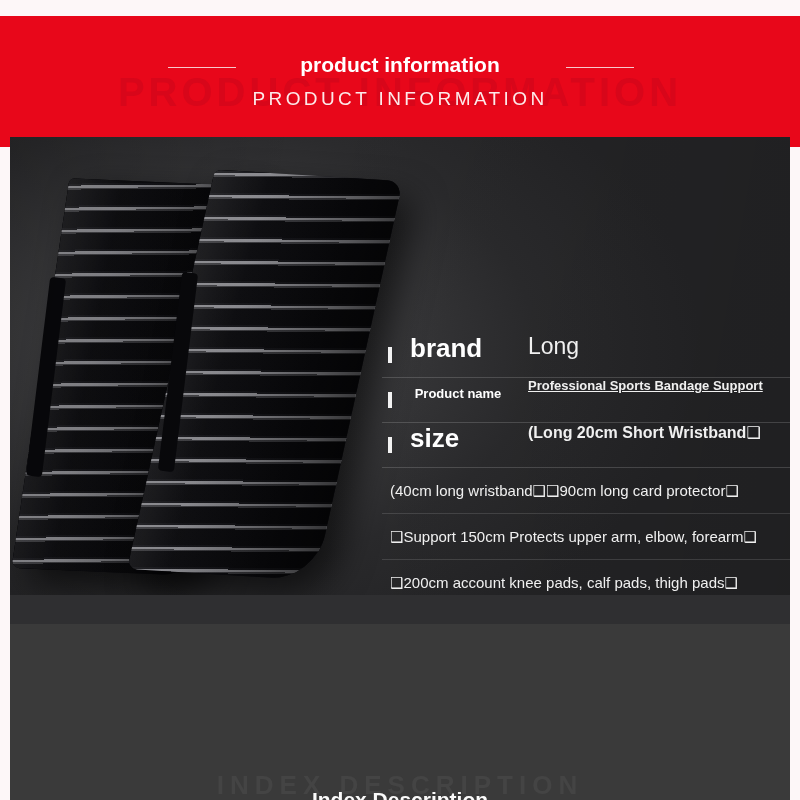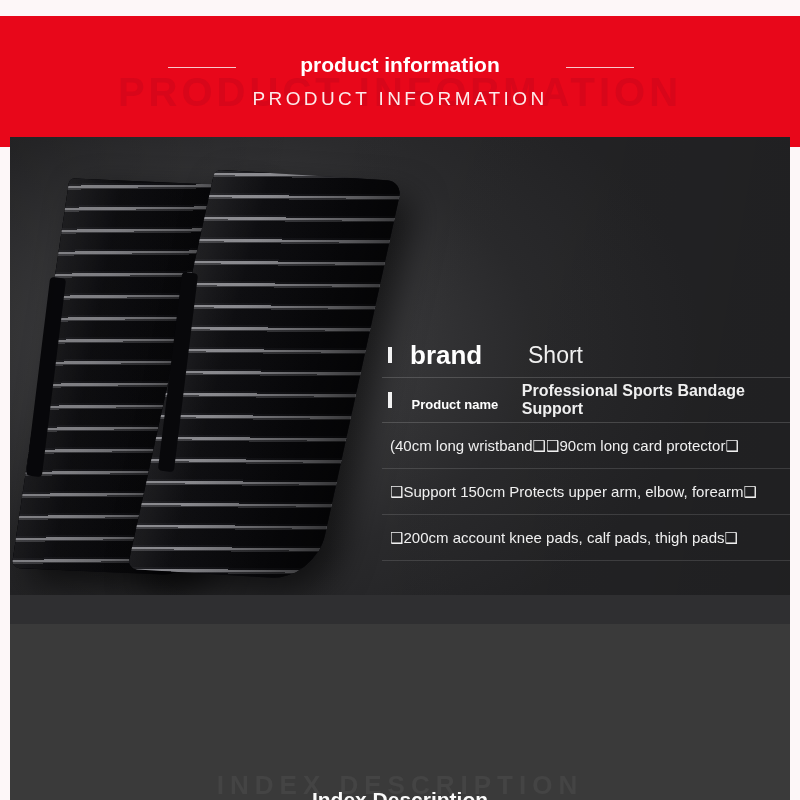--- a/index.html
+++ b/index.html
@@ -96,36 +96,36 @@
   .tab-a{left:28px;top:140px;transform:rotate(7deg);}
   .tab-b{left:160px;top:135px;transform:rotate(7deg);}
 
   
   .specs{
     position:absolute;left:372px;top:196px;width:410px;
   }
   .spec-row{
     position:relative;min-height:44px;
     border-bottom:1px solid rgba(255,255,255,.16);
-    display:flex;align-items:center;
+    display:flex;
   }
   .bullet{
     position:absolute;left:6px;top:50%;margin-top:-8px;
     width:4px;height:16px;background:#f2f2f2;
   }
   .spec-key{
     color:#ffffff;font-weight:bold;
     margin-left:28px;
   }
   .key-brand{font-size:26px;width:96px;}
   .key-name{font-size:13px;width:96px;line-height:15px;text-align:center;margin-top:8px;}
   .key-size{font-size:26px;width:96px;}
   .spec-val{color:#f0f0f0;}
   .val-brand{font-size:23px;margin-left:22px;}
-  .val-name{font-size:16px;font-weight:bold;margin-left:22px;}
+  .val-name{font-size:13px;font-weight:bold;margin-left:22px;text-decoration:underline;}
   .val-size{font-size:16px;font-weight:bold;margin-left:22px;}
 
   .spec-line{
     position:relative;height:45px;display:flex;align-items:center;
     border-bottom:1px solid rgba(255,255,255,.13);
     color:#f0f0f0;font-size:15px;font-weight:normal;
     padding-left:8px;white-space:nowrap;
   }
 
   
@@ -170,29 +170,34 @@
       <div class="sheen"></div>
     </div>
     <div class="wrap-tab tab-b"></div>
     <div class="photo-vignette"></div>
 
     <div class="specs">
 
       <div class="spec-row">
         <span class="bullet"></span>
         <span class="spec-key key-brand">brand</span>
-        <span class="spec-val val-brand">Short</span>
+        <span class="spec-val val-brand">Long</span>
       </div>
 
       <div class="spec-row">
         <span class="bullet"></span>
         <span class="spec-key key-name">Product name</span>
         <span class="spec-val val-name">Professional Sports Bandage Support</span>
       </div>
 
+      <div class="spec-row">
+        <span class="bullet"></span>
+        <span class="spec-key key-size">size</span>
+        <span class="spec-val val-size">(Long 20cm Short Wristband❑</span>
+      </div>
 
       <div class="spec-line">(40cm long wristband❑❑90cm long card protector❑</div>
       <div class="spec-line">❑Support 150cm Protects upper arm, elbow, forearm❑</div>
       <div class="spec-line">❑200cm account knee pads, calf pads, thigh pads❑</div>
 
     </div>
   </div>
 
   <div class="index">
     <div class="idx-ghost">INDEX DESCRIPTION</div>

